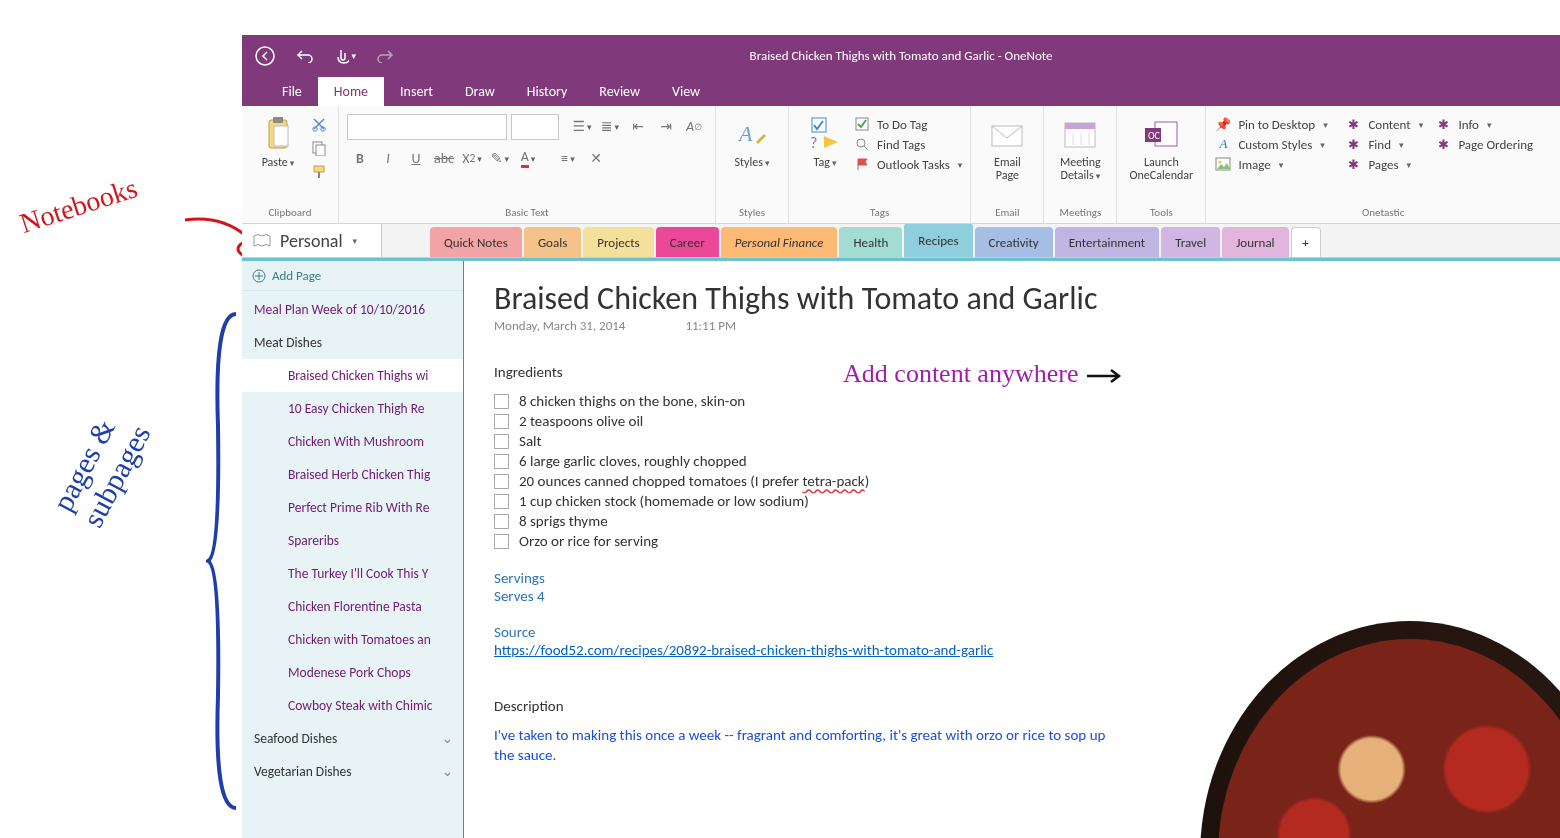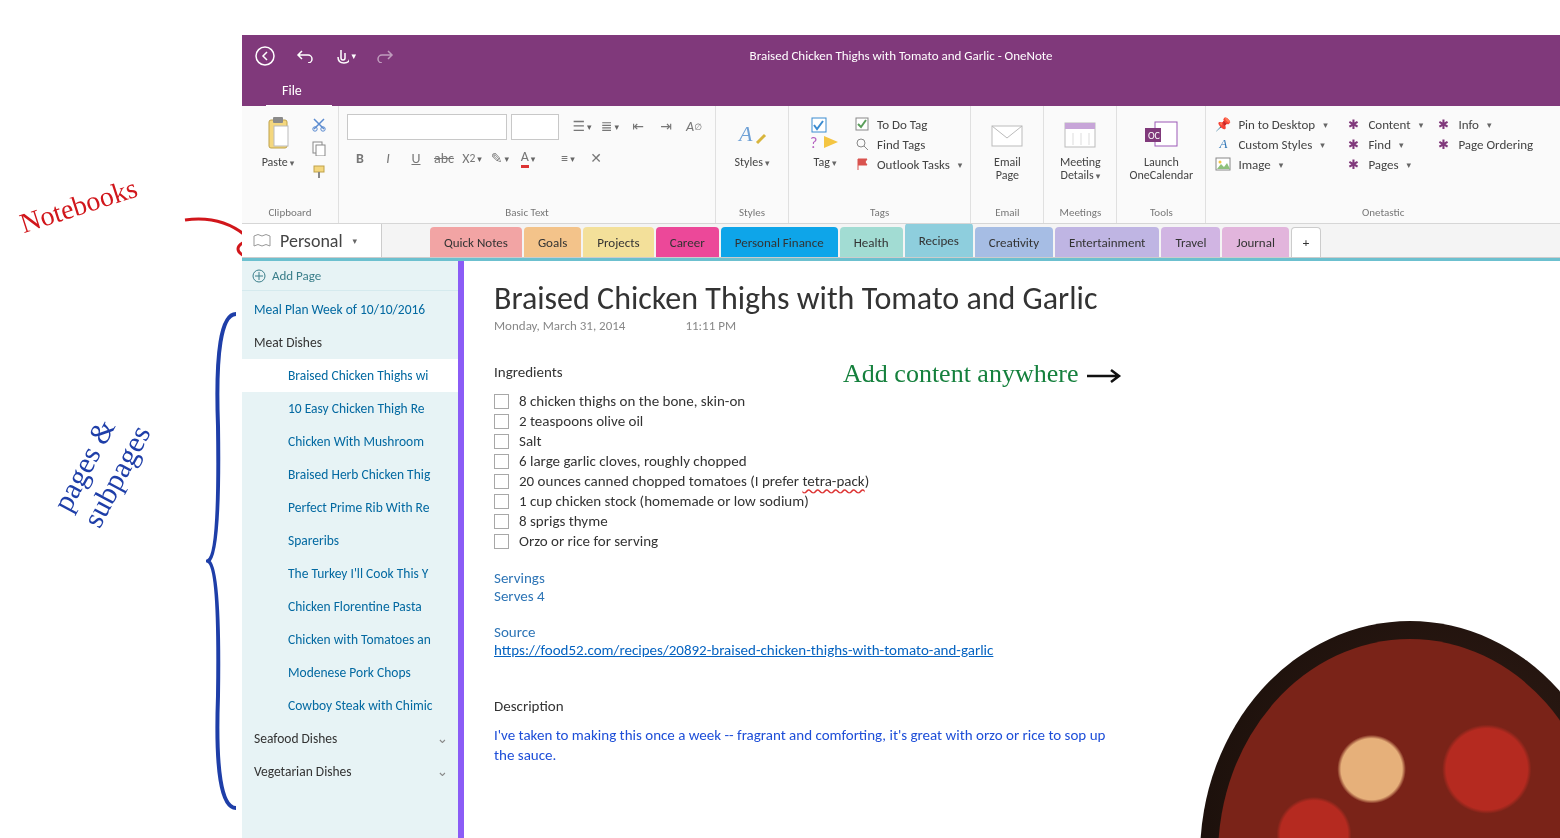--- a/index.html
+++ b/index.html
@@ -4,21 +4,21 @@
 <style>
   * { box-sizing: border-box; margin: 0; padding: 0; }
   body { font-family: "Segoe UI", Calibri, sans-serif; font-size: 14px; color: #333; background: #fff; overflow: hidden; width: 1560px; height: 838px; position: relative; }
   .app { position: absolute; left: 242px; top: 35px; width: 1318px; height: 803px; background: #fff; display: flex; flex-direction: column; }
   
   .titlebar { height: 41px; background: #80397b; color: #fff; display: flex; align-items: center; position: relative; }
   .titlebar .qat { display: flex; align-items: center; gap: 18px; padding-left: 12px; }
   .titlebar .qat .qat-btn { width: 22px; height: 22px; display: flex; align-items: center; justify-content: center; cursor: pointer; }
   .titlebar .doc-title { position: absolute; left: 0; right: 0; text-align: center; font-size: 13px; pointer-events: none; }
   
-  .menutabs { height: 30px; background: #80397b; display: flex; align-items: flex-start; padding-left: 24px; flex-direction: column; }
+  .menutabs { height: 30px; background: #80397b; display: flex; align-items: flex-end; padding-left: 24px; }
   .menutabs .mtab { padding: 6px 16px 6px 16px; color: #fff; font-size: 14px; cursor: pointer; }
   .menutabs .mtab.active { background: #fff; color: #80397b; }
   
   .ribbon { height: 118px; background: #fafafa; border-bottom: 1px solid #d6d6d6; display: flex; }
   .rgroup { border-right: 1px solid #e0e0e0; padding: 4px 8px 0 8px; display: flex; flex-direction: column; justify-content: space-between; }
   .rgroup .glabel { text-align: center; font-size: 11px; color: #777; padding: 2px 0 4px 0; }
   .rgroup .gbody { flex: 1; display: flex; align-items: flex-start; }
   .big-btn { display: flex; flex-direction: column; align-items: center; justify-content: flex-start; width: 56px; height: 90px; cursor: pointer; font-size: 12px; color: #444; padding-top: 4px; }
   .big-btn .icon-area { width: 36px; height: 40px; display: flex; align-items: center; justify-content: center; }
   .big-btn .lbl { text-align: center; line-height: 1.1; margin-top: 2px; }
@@ -32,24 +32,24 @@
   .bt-row { display: flex; gap: 2px; }
   .bt-row .tb { width: 26px; height: 24px; display: flex; align-items: center; justify-content: center; color: #777; cursor: pointer; font-size: 14px; }
   
   .nav-row { height: 34px; background: #f4f4f4; border-bottom: 1px solid #ccc; display: flex; align-items: stretch; gap: 48px; }
   .notebook-sel { width: 140px; background: #fff; border-right: 1px solid #ccc; display: flex; align-items: center; gap: 8px; padding: 0 10px; font-size: 18px; color: #444; cursor: pointer; }
   .sections { display: flex; align-items: flex-end; flex: 1; overflow: hidden; }
   .sec-tab { height: 30px; margin-top: 4px; margin-right: 2px; padding: 0 14px; display: flex; align-items: center; font-size: 13px; color: #333; cursor: pointer; border-radius: 4px 4px 0 0; }
   .sec-tab.plus { background: #fff; border: 1px solid #ccc; border-bottom: none; width: 30px; padding: 0; justify-content: center; }
   
   .main { flex: 1; display: flex; min-height: 0; border-top: 3px solid #6cc0cf; }
-  .pages-pane { width: 222px; background: #e7f3f5; border-right: 6px solid #8b5cf6; display: flex; flex-direction: column; overflow: hidden; }
+  .pages-pane { width: 222px; background: #e7f3f5; border-right: 1px solid #8b5cf6; display: flex; flex-direction: column; overflow: hidden; }
   .add-page { height: 30px; display: flex; align-items: center; gap: 6px; padding: 0 10px; color: #3a7e8a; font-size: 13px; cursor: pointer; border-bottom: 1px solid #d5eaee; }
   .page-list { flex: 1; overflow: auto; padding: 2px 0; }
-  .page-item { padding: 8px 12px; font-size: 13.5px; color: #0369a1; cursor: pointer; white-space: nowrap; overflow: hidden; text-overflow: ellipsis; position: relative; }
+  .page-item { padding: 8px 12px; font-size: 13.5px; color: #701a75; cursor: pointer; white-space: nowrap; overflow: hidden; text-overflow: ellipsis; position: relative; }
   .page-item.sub { padding-left: 46px; }
   .page-item.selected { background: #fff; }
   .page-item.group { font-weight: 400; color: #333; display: flex; justify-content: space-between; align-items: center; padding-right: 10px; }
   .page-item.group .chev { color: #888; }
   
   .content { flex: 1; background: #fff; padding: 18px 30px; position: relative; overflow: hidden; }
   .content h1 { font-family: "Calibri Light", Calibri, sans-serif; font-weight: 300; font-size: 32px; color: #333; margin-bottom: 0; }
   .meta { color: #888; font-size: 13px; display: flex; gap: 60px; margin-bottom: 30px; }
   .sect-head { font-size: 15px; color: #333; margin: 12px 0 10px 0; }
   .ing-list { list-style: none; }
@@ -392,21 +392,21 @@
           <path d="M2 4 q4 -3 8 0 q4 -3 8 0 v10 q-4 -3 -8 0 q-4 -3 -8 0 Z" fill="#fff" stroke="#999"></path>
         </svg>
       <span>Personal</span>
       <span class="caret">▾</span>
     </div>
     <div class="sections" id="sections">
         <div class="sec-tab" style="background: rgb(242, 164, 164);">Quick Notes</div>
         <div class="sec-tab" style="background: rgb(243, 195, 138);">Goals</div>
         <div class="sec-tab" style="background: rgb(243, 224, 154);">Projects</div>
         <div class="sec-tab" style="background: #ec4899;">Career</div>
-        <div class="sec-tab" style="background: #0ea5e9;">Personal Finance</div>
+        <div class="sec-tab" style="background: #fdba74; font-style: italic;">Personal Finance</div>
         <div class="sec-tab" style="background: rgb(162, 220, 211);">Health</div>
         <div class="sec-tab" style="background: rgb(142, 206, 221); height: 34px; margin-top: 0px; font-weight: 400;">Recipes</div>
         <div class="sec-tab" style="background: rgb(166, 189, 228);">Creativity</div>
         <div class="sec-tab" style="background: rgb(191, 181, 227);">Entertainment</div>
         <div class="sec-tab" style="background: rgb(209, 181, 227);">Travel</div>
         <div class="sec-tab" style="background: rgb(226, 181, 220);">Journal</div>
         <div class="sec-tab plus">+</div>
       </div>
   </div>
 
@@ -488,21 +488,21 @@
       <div class="blue-text">Serves 4</div>
       <div class="blue-head">Source</div>
       <a class="src-link">https://food52.com/recipes/20892-braised-chicken-thighs-with-tomato-and-garlic</a>
       <div style="height:26px;"></div>
       <div class="sect-head">Description</div>
       <div class="desc">I've taken to making this once a week -- fragrant and comforting, it's great with orzo or rice to sop up the sauce.</div>
 
       <div class="food-img"></div>
 
       
-      <div class="anno" style="left:360px; top:100px; width:320px; color:#15803d; font-size:26px; line-height:1; text-align:center;">
+      <div class="anno" style="left:360px; top:100px; width:320px; color:#a21caf; font-size:26px; line-height:1; text-align:center;">
         <span>Add content anywhere</span>
         <svg width="40" height="18" style="vertical-align:middle;">
             <path d="M2 9 H32 M26 3 L34 9 L26 15" stroke="#111" stroke-width="2.5" fill="none"></path>
           </svg>
       </div>
     </div>
   </div>
 </div>
 
 </body></html>

